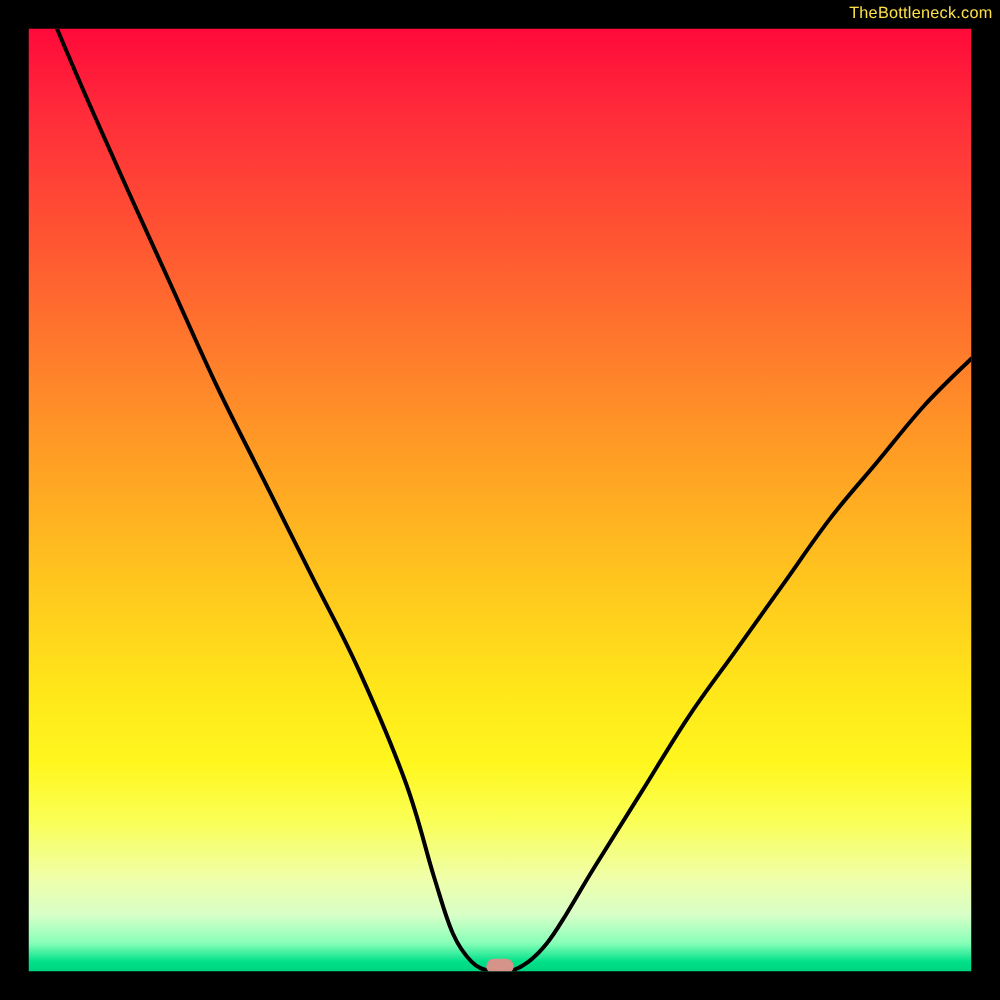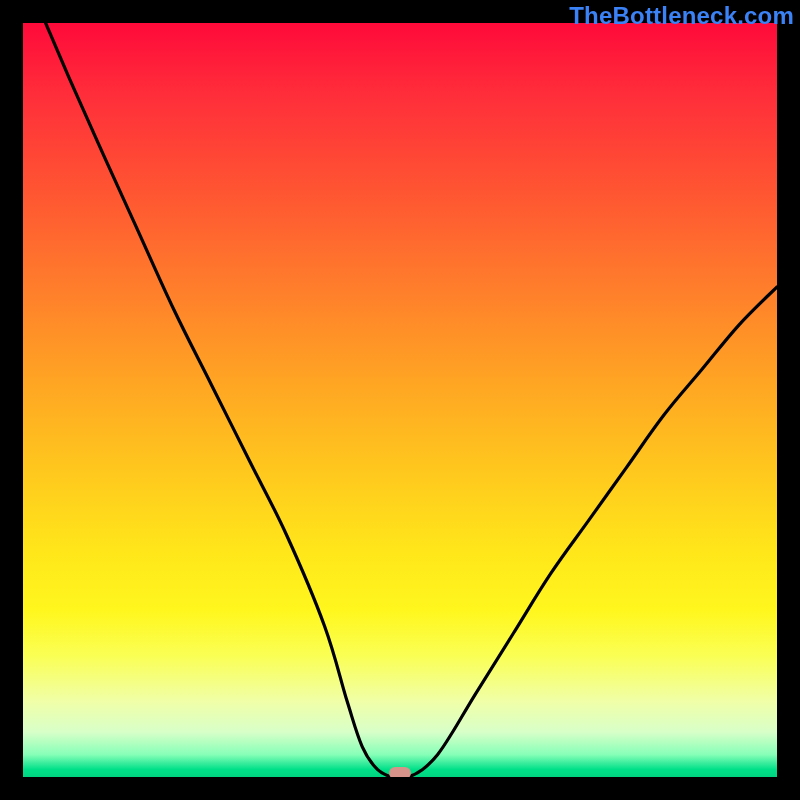--- a/index.html
+++ b/index.html
@@ -48,23 +48,23 @@
     width: 22px;
     height: 12px;
     border-radius: 6px;
     background: #d6938a;
     transform: translate(-50%, -50%);
   }
   .attribution {
     position: absolute;
     top: 2px;
     right: 6px;
-    color: #3b82f6;
-    font-size: 24px;
-    font-weight: 700;
+    color: #fde047;
+    font-size: 13px;
+    font-weight: 400;
     letter-spacing: 0.2px;
     user-select: none;
   }
   svg.curve {
     position: absolute;
     left: 0;
     top: 0;
     width: 100%;
     height: 100%;
     overflow: visible;

